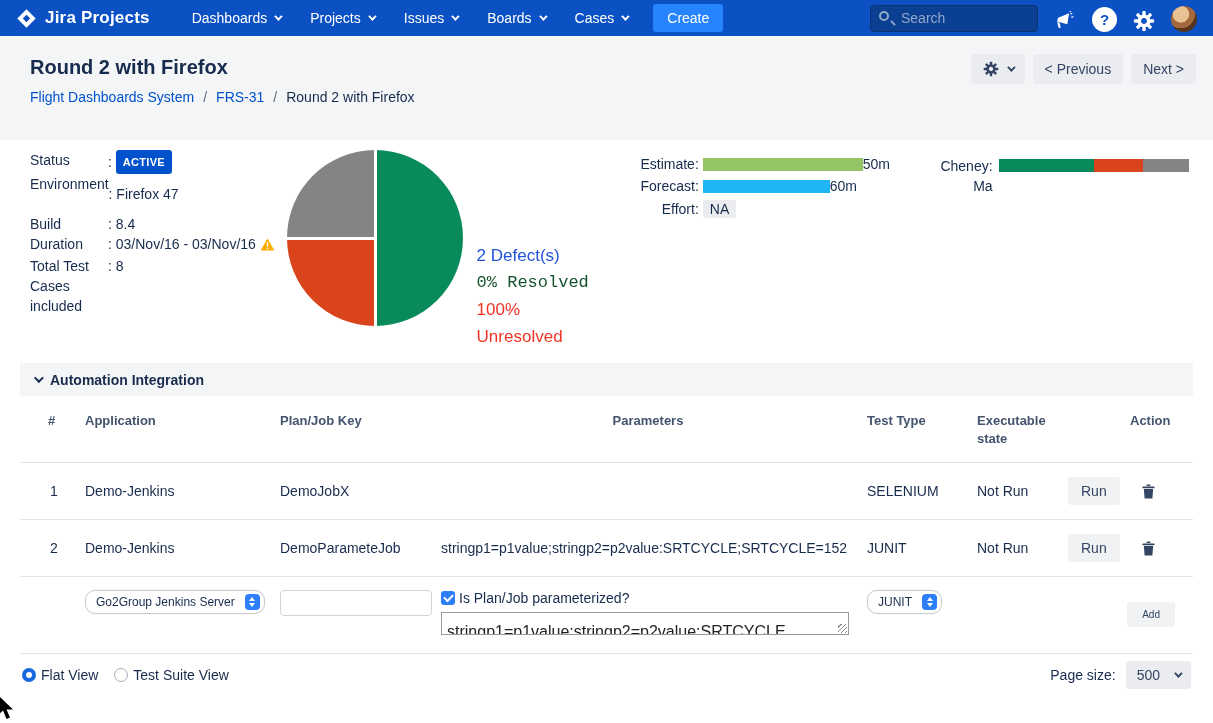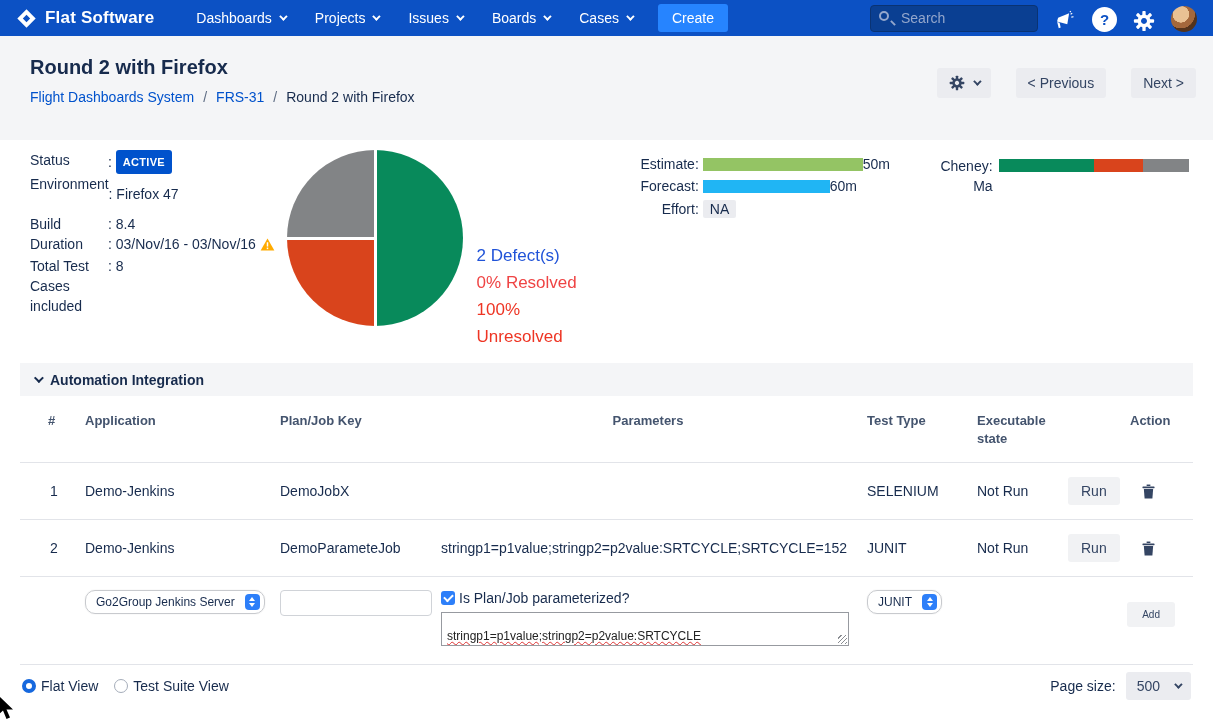--- a/index.html
+++ b/index.html
@@ -26,21 +26,21 @@
   .avatar { width:26px; height:26px; border-radius:50%; background:radial-gradient(circle at 38% 32%, #e9c193 0 34%, #a4683c 35% 58%, #53331c 59% 100%); cursor:pointer; }
   .icon-btn { cursor:pointer; display:flex; align-items:center; }
 
   
   .pagehead { height:104px; background:#F4F5F7; padding:20px 30px 0 30px; position:relative; }
   .page-title { font-size:20px; font-weight:600; color:#172B4D; }
   .crumbs { margin-top:10px; font-size:14px; display:flex; align-items:center; gap:9px; }
   .crumbs a { color:#0052CC; text-decoration:none; cursor:pointer; }
   .crumb-sep { color:#5E6C84; }
   .crumb-current { color:#172B4D; }
-  .head-actions { position:absolute; right:17px; top:32px; display:flex; gap:25px; }
+  .head-actions { position:absolute; right:17px; top:18px; display:flex; gap:8px; }
   .gbtn { background:#EBECF0; border:none; border-radius:3px; color:#344563; font-size:14px; padding:7px 12px; cursor:pointer; display:flex; align-items:center; gap:8px; font-family:inherit; }
 
   
   .section-bar { margin:12px 20px 0 20px; height:33px; background:#F4F5F7; display:flex; align-items:center; gap:9px; padding:0 14px; }
   .section-bar .chevd { width:7px; height:7px; border-right:2px solid #172B4D; border-bottom:2px solid #172B4D; transform:rotate(45deg) translateY(-2px); }
   .section-title { font-size:14px; font-weight:700; color:#172B4D; }
   .section-bar.ai { margin-top:25px; }
 
   
   .tc-body { display:flex; padding:10px 20px 0 30px; height:198px; }
@@ -53,21 +53,21 @@
   .f-row.env .f-val { padding-top:10px; }
   .warn-ic { display:inline-block; vertical-align:-2px; margin-left:4px; }
 
   .pie-wrap { position:relative; width:176px; height:176px; margin-left:10px; flex:0 0 auto; }
   .pie { width:176px; height:176px; border-radius:50%; background:conic-gradient(#088A5B 0deg 180deg, #D9441C 180deg 270deg, #828486 270deg 360deg); }
   .pie-gap-v { position:absolute; left:87px; top:0; width:3px; height:176px; background:#fff; }
   .pie-gap-h { position:absolute; left:0; top:87px; width:88px; height:3px; background:#fff; }
 
   .defects { margin-left:14px; padding-top:92px; width:132px; font-size:17px; line-height:27px; font-weight:400; }
   .d-count { color:#2053D8; }
-  .d-res { color:#ef4444; }
+  .d-res { color:#14532d;font-family:Liberation Mono, monospace; }
   .d-unres { color:#EE3524; }
 
   .progress { margin-left:18px; padding-top:6px; width:308px; font-size:14px; color:#172B4D; }
   .p-row { display:flex; align-items:center; margin-bottom:6px; }
   .p-label { flex:0 0 74px; text-align:right; margin-right:4px; }
   .bar { height:13px; display:inline-block; }
   .bar.estimate { width:160px; background:#94C464; }
   .bar.forecast { width:127px; background:#20B5F4; }
   .na-badge { background:#EBECF0; padding:1px 7px; border-radius:2px; }
 
@@ -99,21 +99,21 @@
   .t-form { padding:13px 0 18px 0; border-bottom:1px solid #E2E4E9; }
   .sel { display:inline-flex; align-items:center; background:#fff; border:1px solid #C8CACE; border-radius:10px; padding:3px 4px 3px 10px; font-size:12px; color:#172B4D; cursor:pointer; box-shadow:0 0 0 1px rgba(0,0,0,0.02); }
   .sel .sel-text { margin-right:10px; white-space:nowrap; }
   .stepper { width:15px; height:16px; background:#2D7FF9; border-radius:4px; display:flex; flex-direction:column; align-items:center; justify-content:center; gap:2px; }
   .tri-up { width:0; height:0; border-left:3px solid transparent; border-right:3px solid transparent; border-bottom:4px solid #fff; }
   .tri-dn { width:0; height:0; border-left:3px solid transparent; border-right:3px solid transparent; border-top:4px solid #fff; }
   .job-input { width:152px; height:26px; border:1px solid #D0D3D8; border-radius:4px; padding:0 6px; font-size:13px; outline:none; }
   .chk-line { display:flex; align-items:center; gap:4px; font-size:14px; color:#172B4D; }
   .checkbox { width:14px; height:14px; background:#2D7FF9; border-radius:3px; position:relative; cursor:pointer; flex:0 0 auto; }
   .checkbox::after { content:""; position:absolute; left:3px; top:3px; width:7px; height:4px; border-left:2px solid #fff; border-bottom:2px solid #fff; transform:rotate(-45deg); }
-  .fake-textarea { margin-top:6px; width:408px; height:23px; border:1px solid #979AA0; background:#fff; font-size:12px; color:#222; padding:16px 5px; position:relative; overflow:hidden; white-space:nowrap; }
+  .fake-textarea { margin-top:6px; width:408px; height:23px; border:1px solid #979AA0; background:#fff; font-size:16px; color:#222; padding:10px 5px; position:relative; overflow:hidden; white-space:nowrap; }
   .fake-textarea::after { content:""; position:absolute; right:1px; bottom:1px; width:9px; height:9px; background:repeating-linear-gradient(135deg, transparent 0 2px, #8a8d92 2px 3px); }
   .squiggle { text-decoration:underline; text-decoration-style:wavy; text-decoration-color:#D33; text-decoration-thickness:1px; }
   .add-btn { background:#F1F2F4; border:none; border-radius:3px; color:#344563; font-size:10px; padding:7px 15px; cursor:pointer; justify-self:end; margin-right:18px; margin-top:12px; font-family:inherit; }
   .c5 .sel { margin-left:0; }
   .c5-form { padding-left:12px; }
 
   
   .viewbar { margin:0 20px; height:42px; display:flex; align-items:center; padding:0 2px; font-size:14px; color:#172B4D; }
   .radio-group { display:flex; align-items:center; gap:16px; }
   .radio-item { display:flex; align-items:center; gap:5px; cursor:pointer; }
@@ -127,21 +127,21 @@
 </head>
 <body>
 
 <div class="screen">
 
   <div class="topnav">
     <div class="brand">
       <svg width="21" height="21" viewBox="0 0 24 24">
         <path fill="#ffffff" fill-rule="evenodd" d="M12 1.5 L22.5 12 L12 22.5 L1.5 12 Z M12 7.8 L7.8 12 L12 16.2 L16.2 12 Z"></path>
       </svg>
-      <span>Flat Software</span>
+      <span>Jira Projects</span>
     </div>
     <div class="nav-menus">
       <span class="nav-menu">
           <span>Dashboards</span>
           <span class="chev sm"></span>
         </span>
       <span class="nav-menu">
           <span>Projects</span>
           <span class="chev sm"></span>
         </span>

